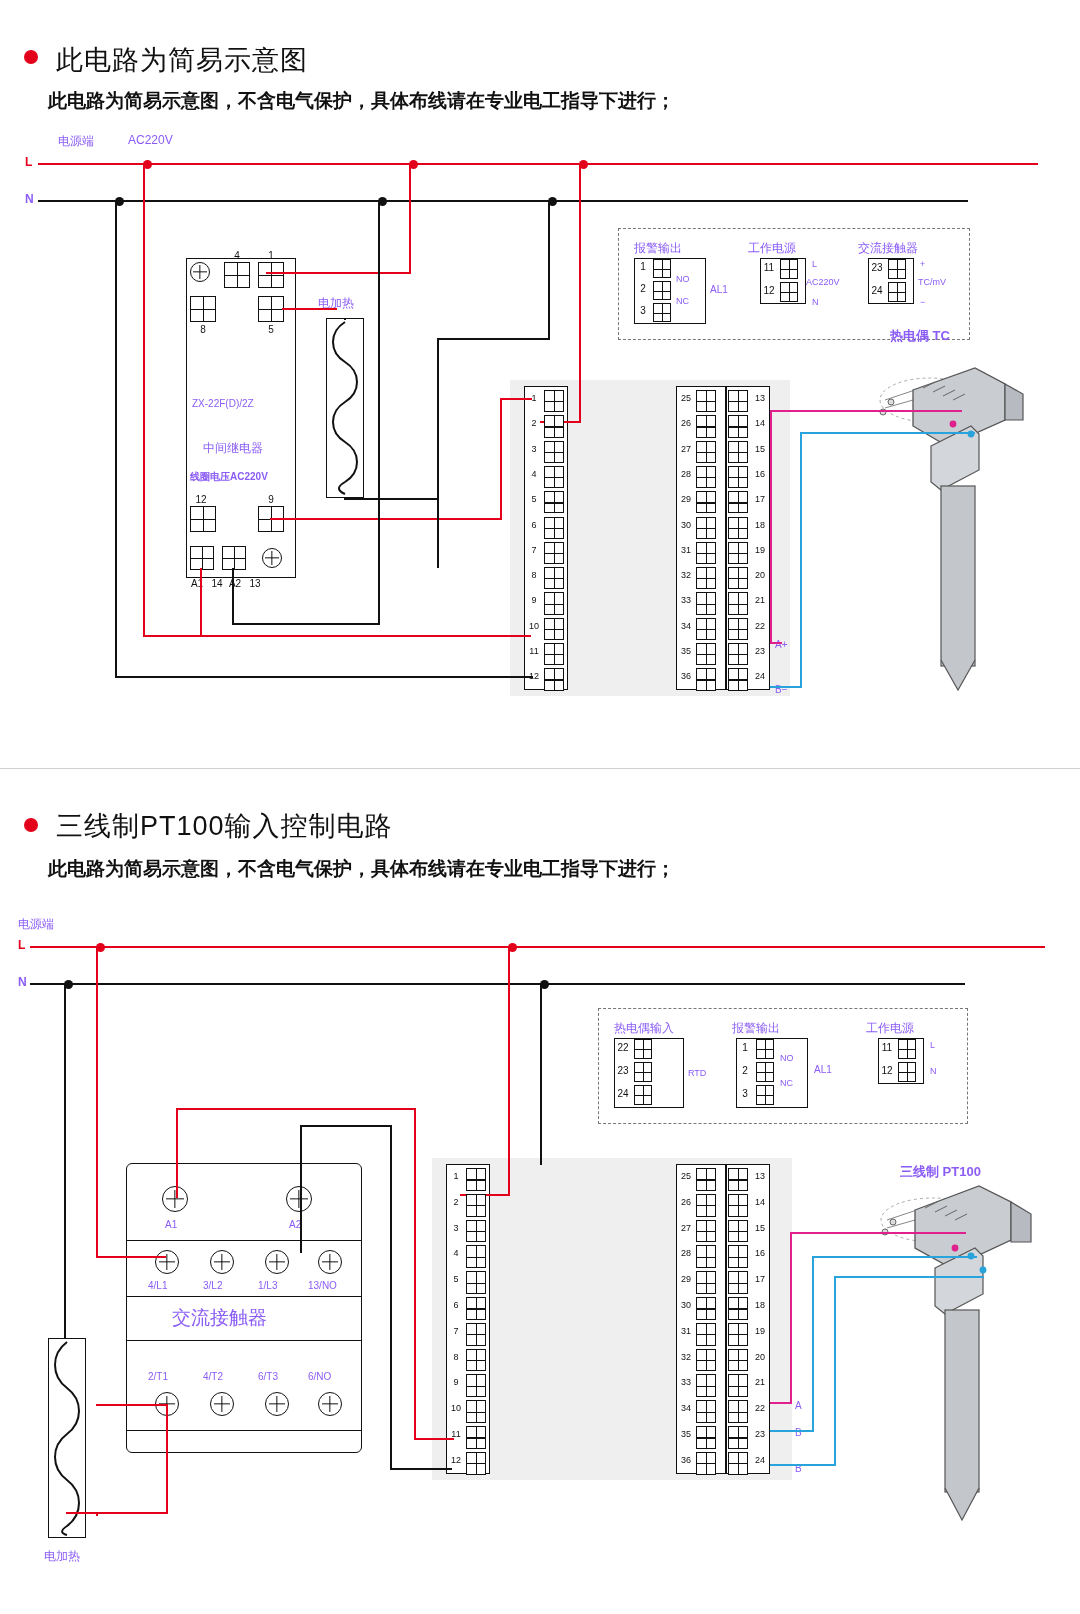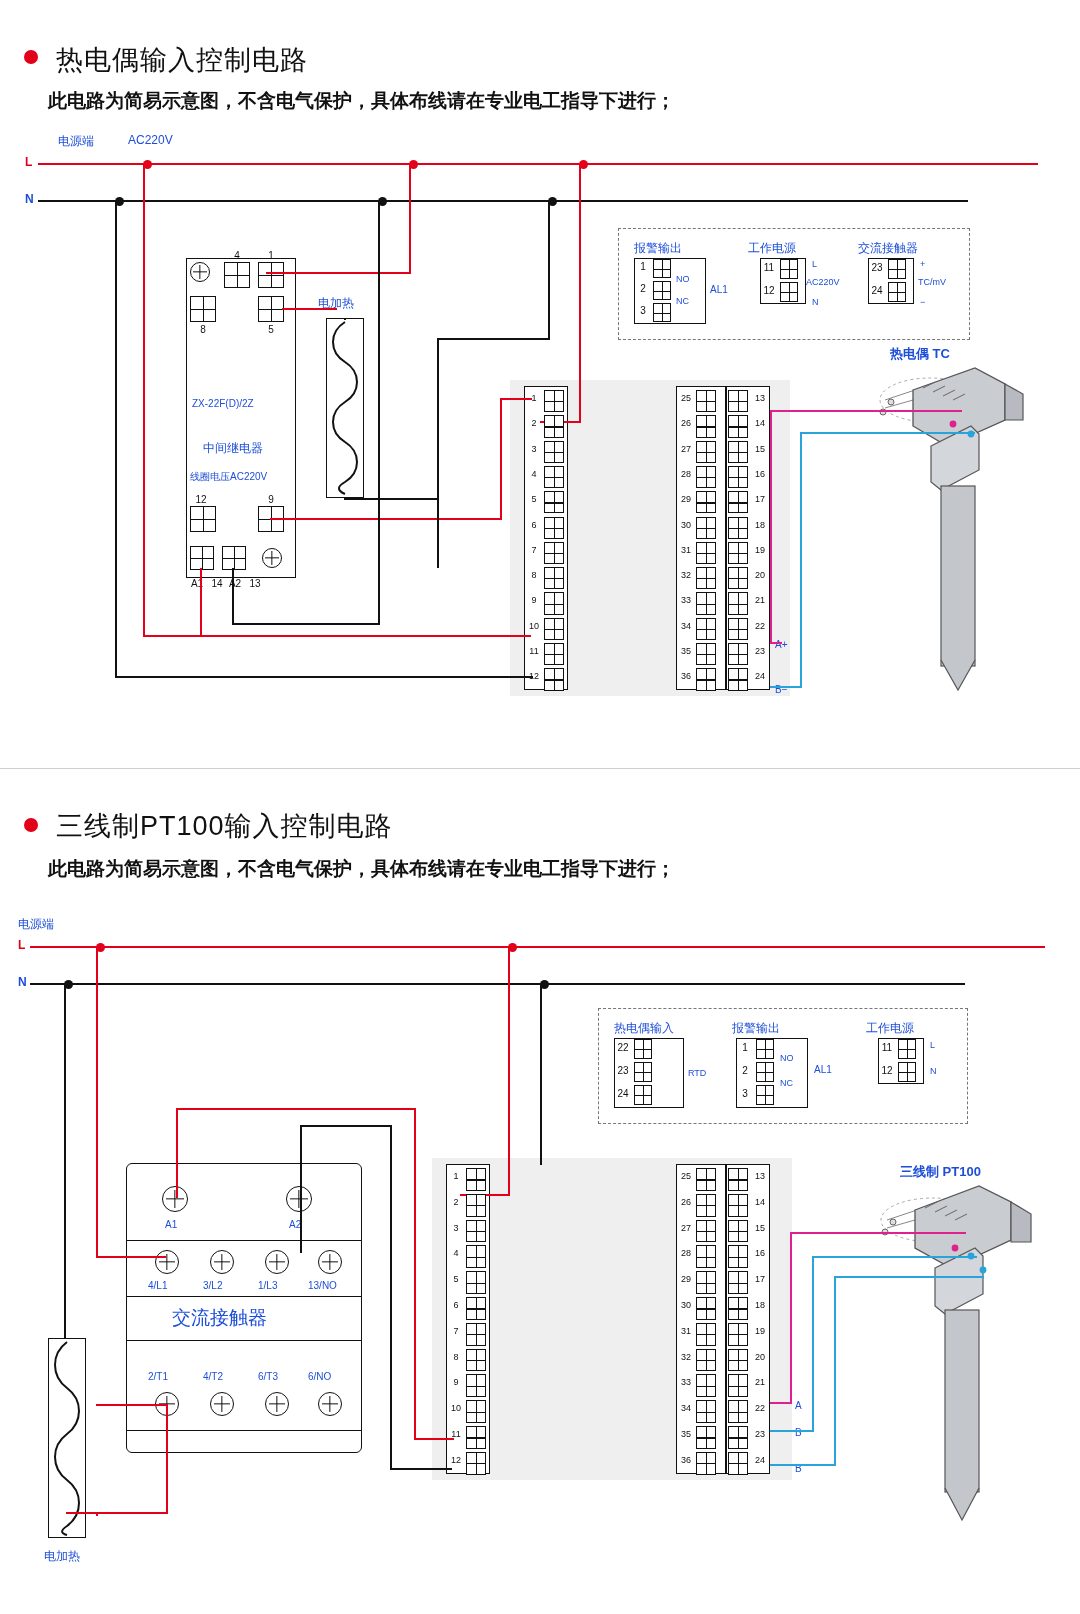--- a/index.html
+++ b/index.html
@@ -1,21 +1,21 @@
 <!DOCTYPE html>
 <html><head>
 <meta charset="utf-8">
 <style>
   html,body{margin:0;padding:0;background:#ffffff;}
   body{width:1080px;height:1614px;position:relative;font-family:"Liberation Sans","DejaVu Sans",sans-serif;color:#111;overflow:hidden;}
   .bullet{position:absolute;width:14px;height:14px;border-radius:50%;background:#e2001a;}
   .h1{position:absolute;font-size:27px;color:#111;letter-spacing:1px;}
   .h2{position:absolute;font-size:19px;font-weight:bold;color:#111;}
   .divider{position:absolute;left:0;width:1080px;height:1px;background:#cfcfcf;}
-  .lbl{position:absolute;font-size:12px;color:#1d4ed8;white-space:nowrap;}
+  .lbl{position:absolute;font-size:12px;color:#8b5cf6;white-space:nowrap;}
   .lbl.sm{font-size:10px;}
   .lbl.xs{font-size:9px;}
   .lbl.b{font-weight:bold;}
   .wire{position:absolute;background:#111;}
   .wire.r{background:#e2001a;}
   .wire.c{background:#29a3dc;}
   .wire.m{background:#e0208c;}
   .dot{position:absolute;width:9px;height:9px;border-radius:50%;background:#e2001a;}
   .dotk{position:absolute;width:9px;height:9px;border-radius:50%;background:#111;}
   .box{position:absolute;border:1.4px solid #111;background:#fff;box-sizing:border-box;}
@@ -28,21 +28,21 @@
   .screw:after{content:"";position:absolute;top:12%;left:50%;height:76%;width:1.3px;background:#111;transform:translateX(-50%);}
   .tbstrip{position:absolute;border:1.2px solid #111;box-sizing:border-box;background:#fff;}
   .coil{position:absolute;}
   .ghost{position:absolute;background:#efefef;}
   .num{position:absolute;font-size:10px;color:#111;text-align:center;}
 </style>
 </head>
 <body>
 
 <div class="bullet" style="left:24px;top:50px;"></div>
-<div class="h1" style="left:56px;top:42px;">热电偶输入控制电路</div>
+<div class="h1" style="left:56px;top:42px;">此电路为简易示意图</div>
 <div class="h2" style="left:48px;top:88px;">此电路为简易示意图，不含电气保护，具体布线请在专业电工指导下进行；</div>
 
 <div class="lbl" style="left:58px;top:133px;">电源端</div>
 <div class="lbl" style="left:128px;top:133px;">AC220V</div>
 <div class="lbl b" style="left:25px;top:155px;color:#e2001a;">L</div>
 <div class="lbl b" style="left:25px;top:192px;">N</div>
 
 <div class="wire r" style="left:38px;top:163px;width:1000px;height:2px;"></div>
 <div class="wire" style="left:38px;top:200px;width:930px;height:2px;"></div>
 
@@ -92,21 +92,21 @@
 <div class="term" style="left:224px;top:262px;width:26px;height:26px;"></div>
 <div class="term" style="left:258px;top:262px;width:26px;height:26px;"></div>
 <div class="num" style="left:224px;top:250px;width:26px;">4</div>
 <div class="num" style="left:258px;top:250px;width:26px;">1</div>
 <div class="term" style="left:190px;top:296px;width:26px;height:26px;"></div>
 <div class="term" style="left:258px;top:296px;width:26px;height:26px;"></div>
 <div class="num" style="left:190px;top:324px;width:26px;">8</div>
 <div class="num" style="left:258px;top:324px;width:26px;">5</div>
 <div class="lbl sm" style="left:192px;top:398px;">ZX-22F(D)/2Z</div>
 <div class="lbl" style="left:203px;top:440px;">中间继电器</div>
-<div class="lbl sm" style="left:190px;top:470px;">线圈电压AC220V</div>
+<div class="lbl sm" style="left:190px;top:470px;font-weight:bold;">线圈电压AC220V</div>
 <div class="term" style="left:190px;top:506px;width:26px;height:26px;"></div>
 <div class="term" style="left:258px;top:506px;width:26px;height:26px;"></div>
 <div class="num" style="left:188px;top:494px;width:26px;">12</div>
 <div class="num" style="left:258px;top:494px;width:26px;">9</div>
 <div class="term" style="left:190px;top:546px;width:24px;height:24px;"></div>
 <div class="term" style="left:222px;top:546px;width:24px;height:24px;"></div>
 <div class="screw" style="left:262px;top:548px;width:20px;height:20px;"></div>
 <div class="num" style="left:186px;top:578px;width:22px;">A1</div>
 <div class="num" style="left:208px;top:578px;width:18px;">14</div>
 <div class="num" style="left:224px;top:578px;width:22px;">A2</div>
@@ -119,21 +119,21 @@
 </svg>
 
 <div class="ghost" style="left:510px;top:380px;width:280px;height:316px;"></div>
 <div class="tbstrip" style="left:524px;top:386px;width:44px;height:304px;"></div>
 <div class="tbstrip" style="left:676px;top:386px;width:50px;height:304px;"></div>
 <div class="tbstrip" style="left:726px;top:386px;width:44px;height:304px;"></div>
 
 <div class="lbl sm" style="left:775px;top:639px;">A+</div>
 <div class="lbl sm" style="left:775px;top:684px;">B−</div>
 
-<div class="lbl b" style="left:890px;top:345px;font-size:13px;">热电偶 TC</div>
+<div class="lbl b" style="left:890px;top:327px;font-size:13px;">热电偶 TC</div>
 <svg style="position:absolute;left:855px;top:360px;width:180px;height:370px;" viewBox="0 0 180 370">
   <ellipse cx="75" cy="40" rx="50" ry="22" fill="none" stroke="#aaa" stroke-width="1" stroke-dasharray="3 3"></ellipse>
   <path d="M30 40 L60 30 M30 48 L58 40" stroke="#888" stroke-width="1"></path>
   <circle cx="36" cy="42" r="3" fill="#ddd" stroke="#666"></circle>
   <circle cx="28" cy="52" r="3" fill="#ddd" stroke="#666"></circle>
   <path d="M58 30 L120 8 L150 24 L150 60 L92 86 L58 66 Z" fill="#c9ccd1" stroke="#555" stroke-width="1.3"></path>
   <path d="M68 28 L80 22 M78 32 L90 26 M88 36 L100 30 M98 40 L110 34" stroke="#666" stroke-width="1"></path>
   <path d="M150 24 L168 34 L168 60 L150 60 Z" fill="#b7bbc1" stroke="#555" stroke-width="1.2"></path>
   <path d="M76 86 L116 66 L124 74 L124 110 L86 130 L76 122 Z" fill="#d3d6da" stroke="#555" stroke-width="1.2"></path>
   <rect x="86" y="126" width="34" height="180" fill="#c3c7cc" stroke="#555" stroke-width="1.2"></rect>

